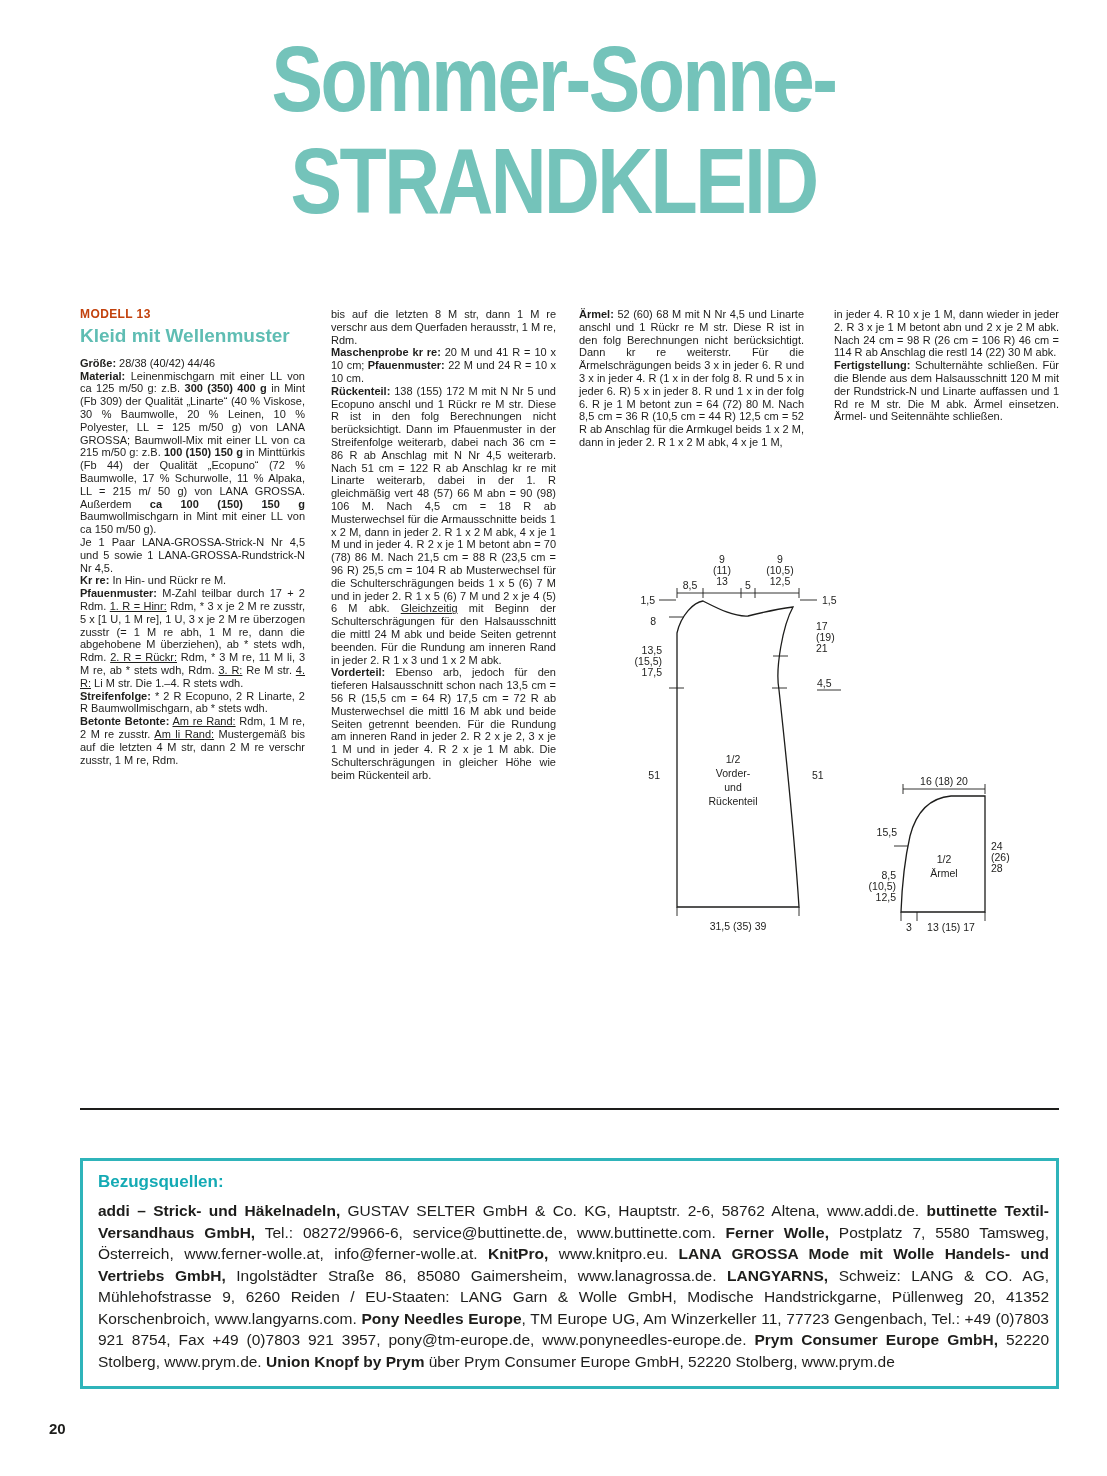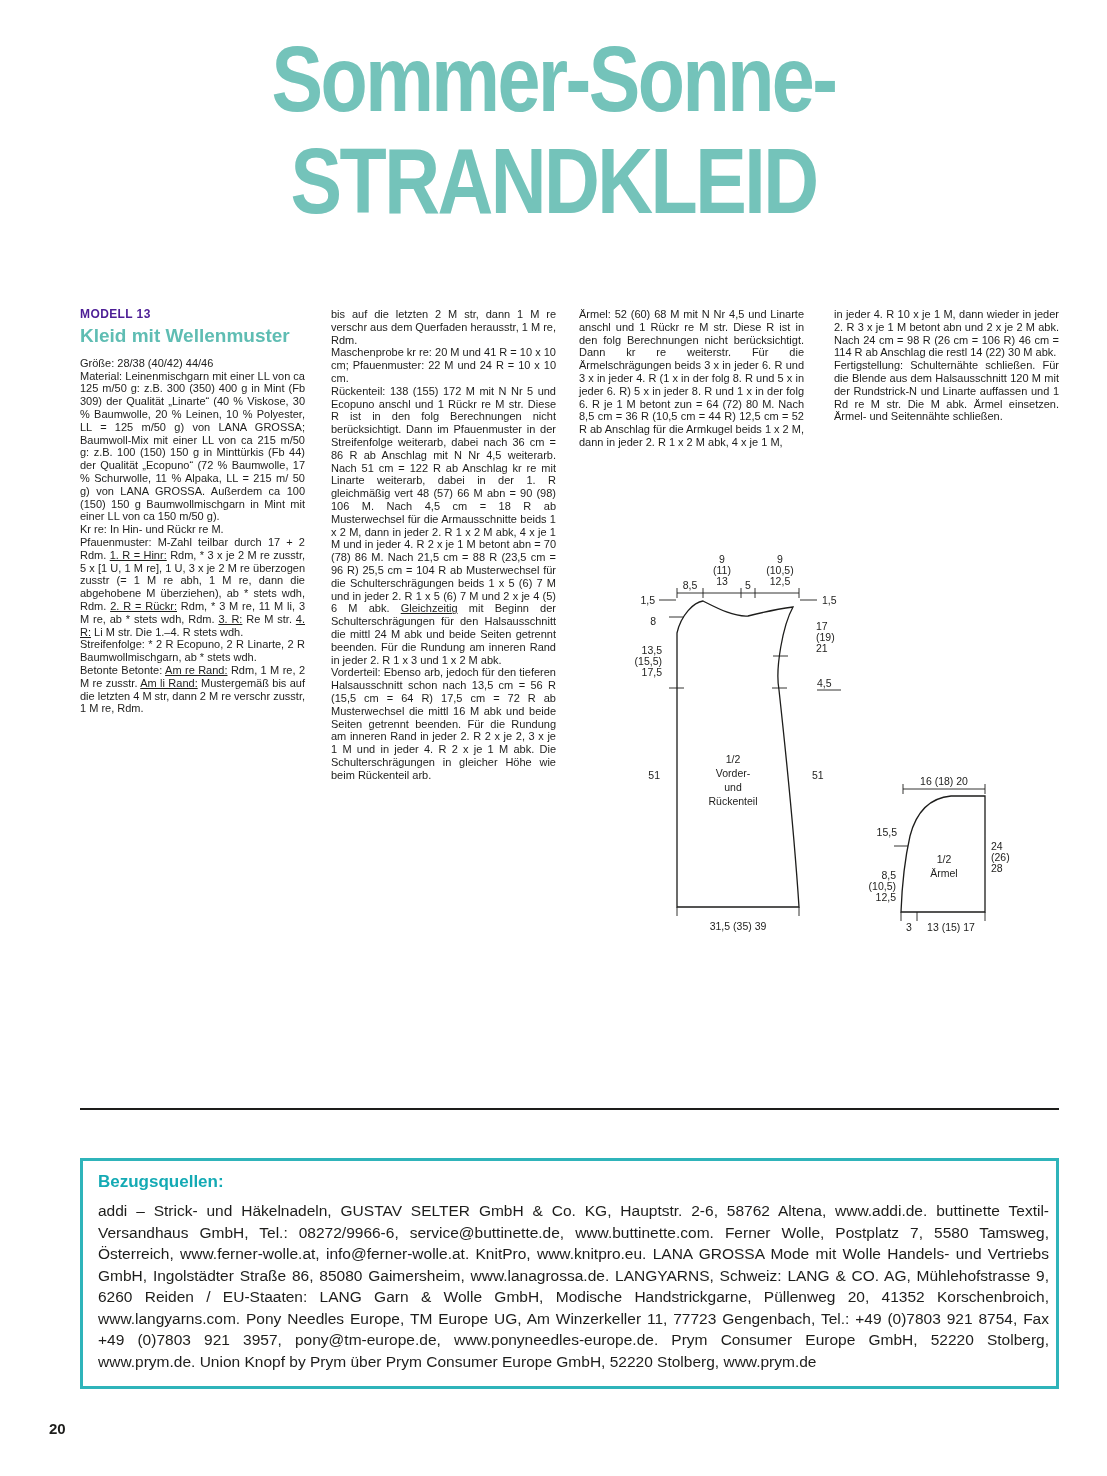--- a/index.html
+++ b/index.html
@@ -16,29 +16,29 @@
   .title-line { display:block; }
   .col {
     position:absolute; top:308px; width:225px;
     font-size:11px; line-height:12.8px; text-align:justify;
   }
   .col1 { left:80px; }
   .col2 { left:331px; }
   .col3 { left:579px; }
   .col4 { left:834px; }
   .model-label {
-    color:#4c1d95; font-weight:bold; font-size:12px; letter-spacing:.4px;
+    color:#c2410c; font-weight:bold; font-size:12px; letter-spacing:.4px;
     text-align:left; margin-bottom:3px;
   }
   .article-heading {
     color:#5fbdb3; font-weight:bold; font-size:19px; line-height:23px;
     text-align:left; margin:0 0 10px 0;
   }
   .para { margin:0; }
-  .b { font-weight:normal; }
+  .b { font-weight:bold; }
   .u { text-decoration:underline; }
   .schematic { position:absolute; left:560px; top:545px; width:510px; height:405px; }
   .schematic text { font-family:"Liberation Sans", sans-serif; font-size:10.5px; fill:#1d1d1b; }
   .outline { fill:none; stroke:#1d1d1b; stroke-width:1.3; }
   .dim line { stroke:#1d1d1b; stroke-width:0.9; }
   .rule { position:absolute; left:80px; top:1108px; width:979px; height:2px; background:#1d1d1b; }
   .sources-box {
     position:absolute; left:80px; top:1158px; width:979px;
     border:3px solid #2fb4ba; background:#ffffff; padding:11px 7px 14px 15px;
   }
@@ -55,30 +55,31 @@
     <span class="title-line">Sommer-Sonne-</span>
     <span class="title-line">STRANDKLEID</span>
   </h1>
 
   <div class="col col1">
     <div class="model-label">MODELL 13</div>
     <h2 class="article-heading">Kleid mit Wellenmuster</h2>
     <div>
         <p class="para"><span class="b">Größe:</span><span> 28/38 (40/42) 44/46</span></p>
         <p class="para"><span class="b">Material:</span><span> Leinenmischgarn mit einer LL von ca 125 m/50 g: z.B. </span><span class="b">300 (350) 400 g</span><span> in Mint (Fb 309) der Qualität „Linarte“ (40 % Viskose, 30 % Baumwolle, 20 % Leinen, 10 % Polyester, LL = 125 m/50 g) von LANA GROSSA; Baumwoll-Mix mit einer LL von ca 215 m/50 g: z.B. </span><span class="b">100 (150) 150 g</span><span> in Minttürkis (Fb 44) der Qualität „Ecopuno“ (72 % Baumwolle, 17 % Schurwolle, 11 % Alpaka, LL = 215 m/ 50 g) von LANA GROSSA. Außerdem </span><span class="b">ca 100 (150) 150 g</span><span> Baumwollmischgarn in Mint mit einer LL von ca 150 m/50 g).</span></p>
+        <p class="para"><span>Je 1 Paar LANA-GROSSA-Strick-N Nr 4,5 und 5 sowie 1 LANA-GROSSA-Rundstrick-N Nr 4,5.</span></p>
         <p class="para"><span class="b">Kr re:</span><span> In Hin- und Rückr re M.</span></p>
         <p class="para"><span class="b">Pfauenmuster:</span><span> M-Zahl teilbar durch 17 + 2 Rdm. </span><span class="u">1. R = Hinr:</span><span> Rdm, * 3 x je 2 M re zusstr, 5 x [1 U, 1 M re], 1 U, 3 x je 2 M re überzogen zusstr (= 1 M re abh, 1 M re, dann die abgehobene M überziehen), ab * stets wdh, Rdm. </span><span class="u">2. R = Rückr:</span><span> Rdm, * 3 M re, 11 M li, 3 M re, ab * stets wdh, Rdm. </span><span class="u">3. R:</span><span> Re M str. </span><span class="u">4. R:</span><span> Li M str. Die 1.–4. R stets wdh.</span></p>
         <p class="para"><span class="b">Streifenfolge:</span><span> * 2 R Ecopuno, 2 R Linarte, 2 R Baumwollmischgarn, ab * stets wdh.</span></p>
         <p class="para"><span class="b">Betonte Betonte:</span><span> </span><span class="u">Am re Rand:</span><span> Rdm, 1 M re, 2 M re zusstr. </span><span class="u">Am li Rand:</span><span> Mustergemäß bis auf die letzten 4 M str, dann 2 M re verschr zusstr, 1 M re, Rdm.</span></p>
       </div>
   </div>
 
   <div class="col col2">
     <div>
-        <p class="para"><span>bis auf die letzten 2 M str, dann 1 M re verschr aus dem Querfaden herausstr, 1 M re, Rdm.</span></p>
+        <p class="para"><span>bis auf die letzten 8 M str, dann 1 M re verschr aus dem Querfaden herausstr, 1 M re, Rdm.</span></p>
         <p class="para"><span class="b">Maschenprobe kr re:</span><span> 20 M und 41 R = 10 x 10 cm; </span><span class="b">Pfauenmuster:</span><span> 22 M und 24 R = 10 x 10 cm.</span></p>
         <p class="para"><span class="b">Rückenteil:</span><span> 138 (155) 172 M mit N Nr 5 und Ecopuno anschl und 1 Rückr re M str. Diese R ist in den folg Berechnungen nicht berücksichtigt. Dann im Pfauenmuster in der Streifenfolge weiterarb, dabei nach 36 cm = 86 R ab Anschlag mit N Nr 4,5 weiterarb. Nach 51 cm = 122 R ab Anschlag kr re mit Linarte weiterarb, dabei in der 1. R gleichmäßig vert 48 (57) 66 M abn = 90 (98) 106 M. Nach 4,5 cm = 18 R ab Musterwechsel für die Armausschnitte beids 1 x 2 M, dann in jeder 2. R 1 x 2 M abk, 4 x je 1 M und in jeder 4. R 2 x je 1 M betont abn = 70 (78) 86 M. Nach 21,5 cm = 88 R (23,5 cm = 96 R) 25,5 cm = 104 R ab Musterwechsel für die Schulterschrägungen beids 1 x 5 (6) 7 M und in jeder 2. R 1 x 5 (6) 7 M und 2 x je 4 (5) 6 M abk. </span><span class="u">Gleichzeitig</span><span> mit Beginn der Schulterschrägungen für den Halsausschnitt die mittl 24 M abk und beide Seiten getrennt beenden. Für die Rundung am inneren Rand in jeder 2. R 1 x 3 und 1 x 2 M abk.</span></p>
         <p class="para"><span class="b">Vorderteil:</span><span> Ebenso arb, jedoch für den tieferen Halsausschnitt schon nach 13,5 cm = 56 R (15,5 cm = 64 R) 17,5 cm = 72 R ab Musterwechsel die mittl 16 M abk und beide Seiten getrennt beenden. Für die Rundung am inneren Rand in jeder 2. R 2 x je 2, 3 x je 1 M und in jeder 4. R 2 x je 1 M abk. Die Schulterschrägungen in gleicher Höhe wie beim Rückenteil arb.</span></p>
       </div>
   </div>
 
   <div class="col col3">
     <div>
         <p class="para"><span class="b">Ärmel:</span><span> 52 (60) 68 M mit N Nr 4,5 und Linarte anschl und 1 Rückr re M str. Diese R ist in den folg Berechnungen nicht berücksichtigt. Dann kr re weiterstr. Für die Ärmelschrägungen beids 3 x in jeder 6. R und 3 x in jeder 4. R (1 x in der folg 8. R und 5 x in jeder 6. R) 5 x in jeder 8. R und 1 x in der folg 6. R je 1 M betont zun = 64 (72) 80 M. Nach 8,5 cm = 36 R (10,5 cm = 44 R) 12,5 cm = 52 R ab Anschlag für die Armkugel beids 1 x 2 M, dann in jeder 2. R 1 x 2 M abk, 4 x je 1 M,</span></p>
       </div>

